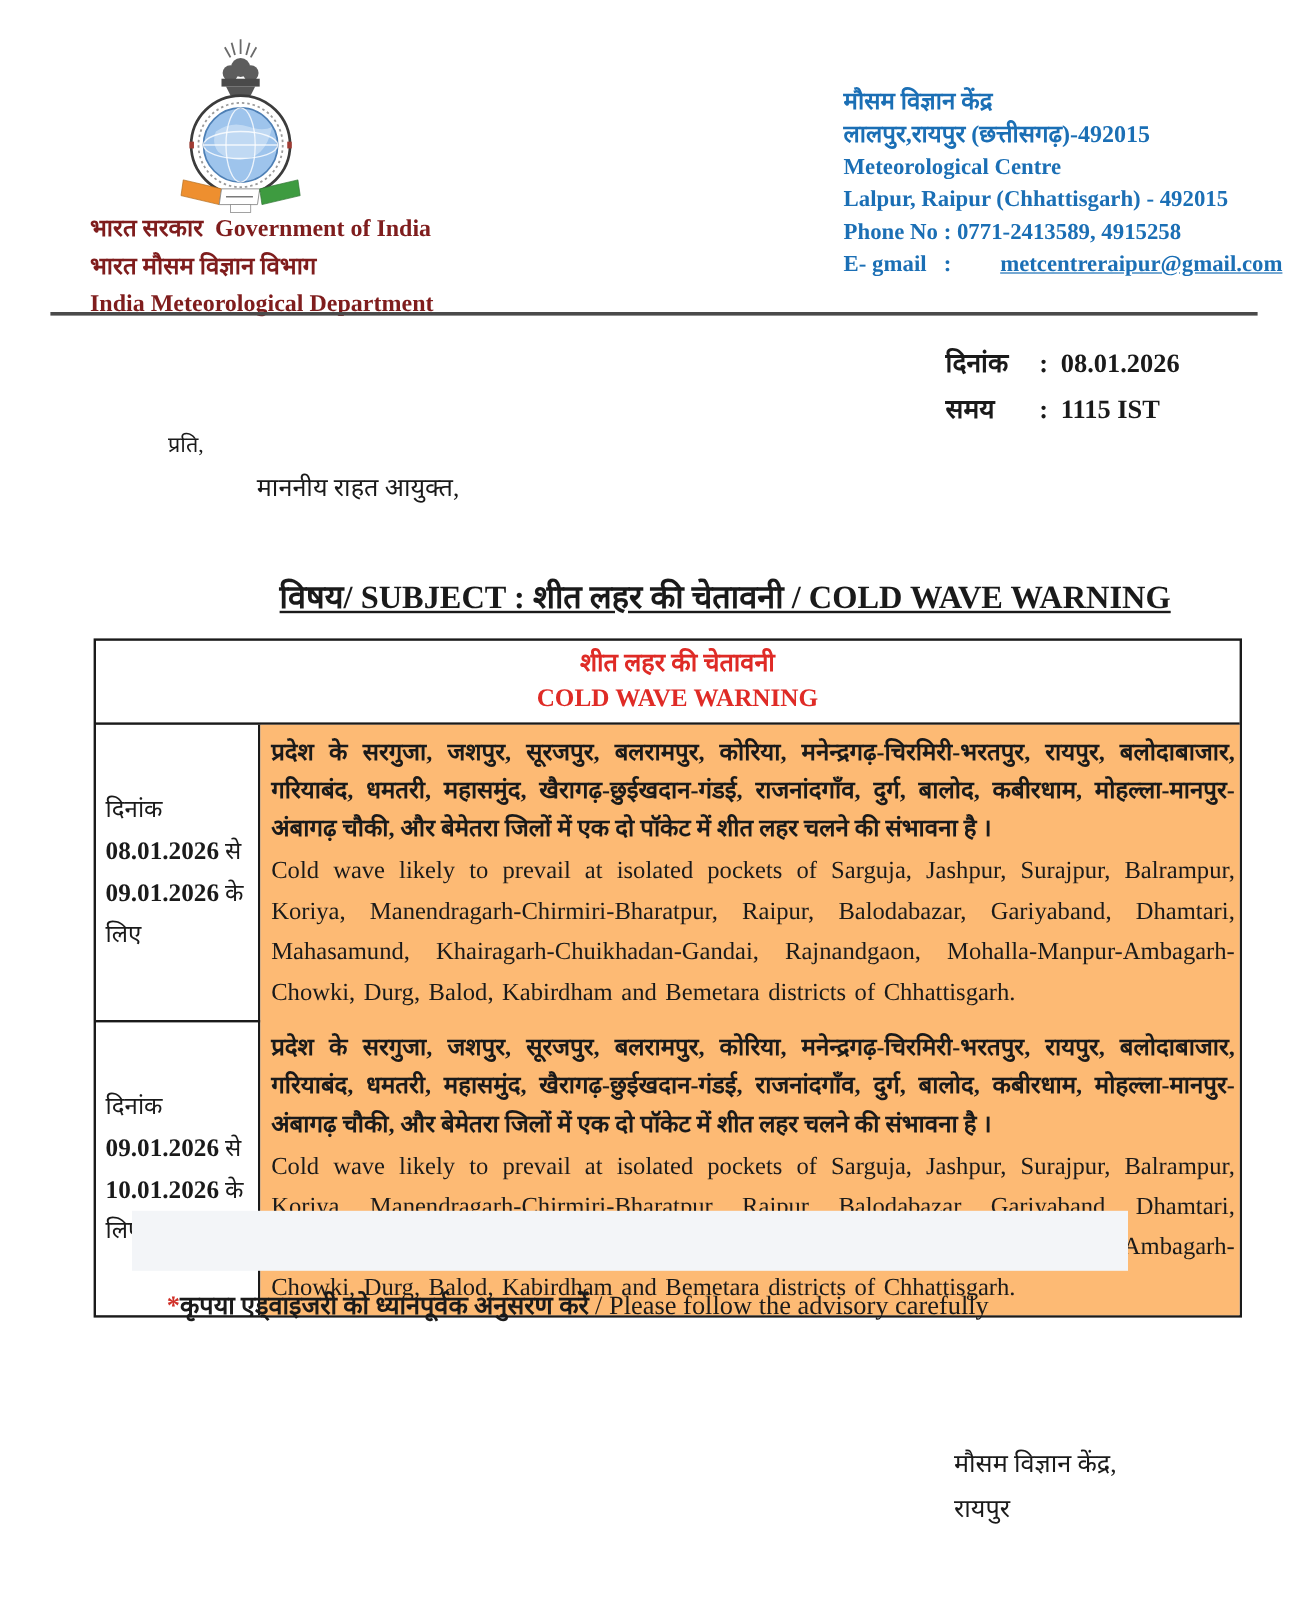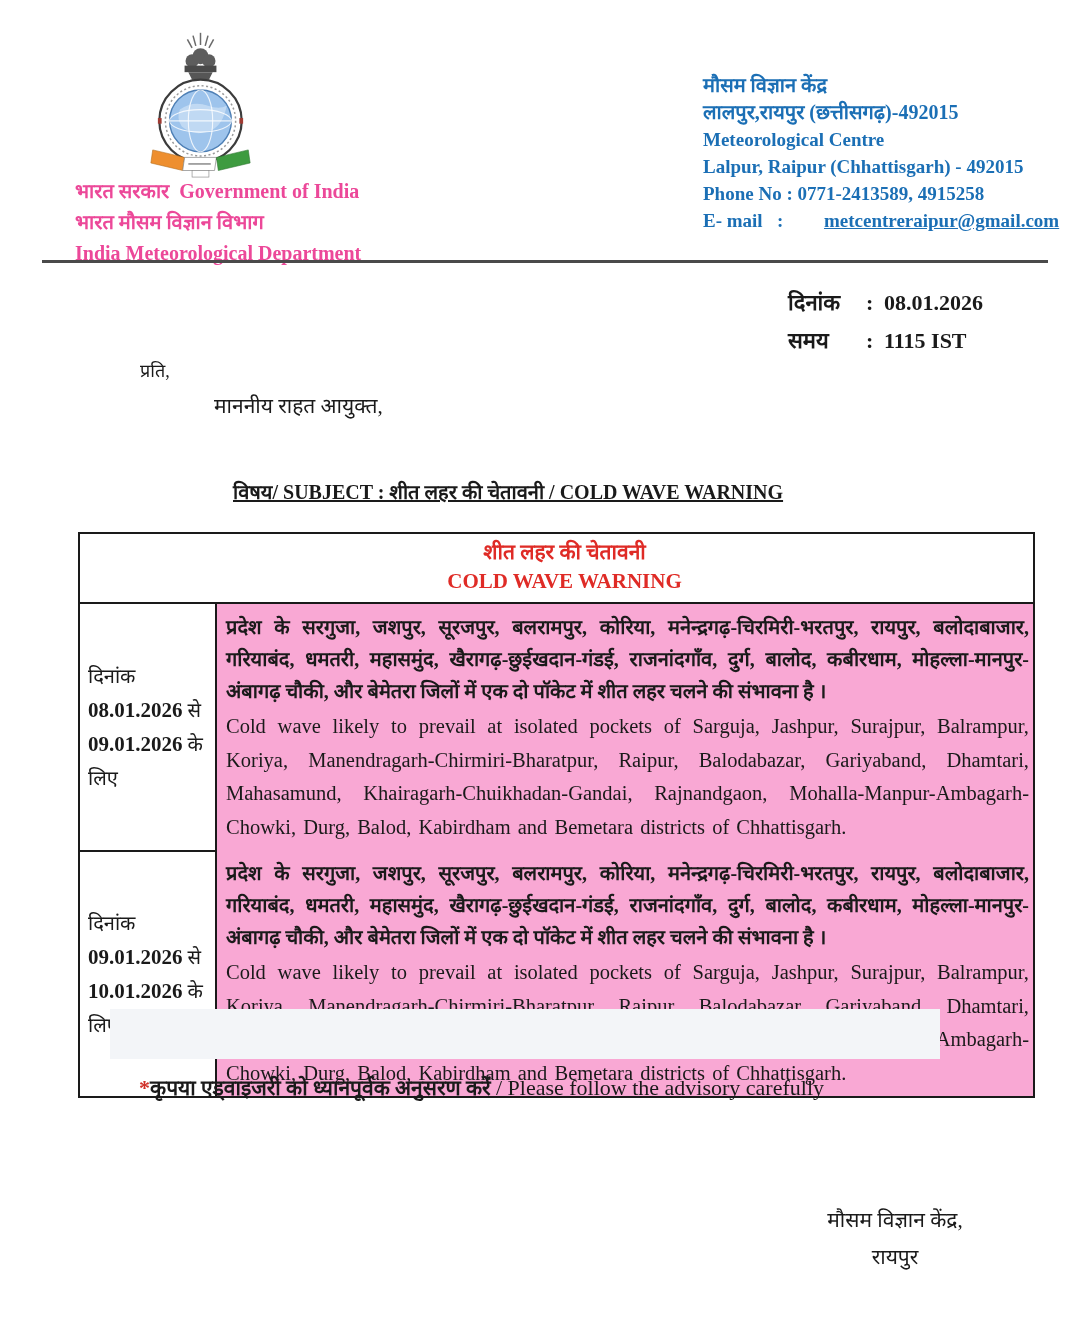--- a/index.html
+++ b/index.html
@@ -10,21 +10,21 @@
     margin:0 auto;
     background:#ffffff;
     font-family:"Liberation Serif","DejaVu Serif",serif;
     color:#1a1a1a;
     overflow:hidden;
   }
   
   .emblem { position:absolute; left:148px; top:30px; }
   .lh-left {
     position:absolute; left:75px; top:176px;
-    color:#ec4899; font-weight:bold; font-size:20px; line-height:31px;
+    color:#7f1d1d; font-weight:bold; font-size:20px; line-height:31px;
     white-space:nowrap;
   }
   .lh-right {
     position:absolute; left:703px; top:72px; width:360px;
     color:#1b6fb5; font-weight:bold; font-size:19px; line-height:27px;
     white-space:nowrap;
   }
   .lh-right .hn { font-size:20px; }
   .email-link { text-decoration:underline; cursor:pointer;margin-left:36px; }
   .rule {
@@ -35,21 +35,21 @@
   .meta { position:absolute; left:788px; top:284px; font-weight:bold; font-size:22px; }
   .meta .mrow { display:flex; line-height:38px; white-space:nowrap; }
   .meta .mlabel { width:78px; }
   .meta .mcolon { width:18px; }
   
   .salutation { position:absolute; left:140px; top:358px; font-size:18px; }
   .recipient { position:absolute; left:214px; top:390px; font-size:21px; line-height:33px; white-space:nowrap; }
   
   .subject {
     position:absolute; left:233px; top:478px;
-    font-size:20px; font-weight:bold; text-decoration:underline; white-space:nowrap;
+    font-size:27px; font-weight:bold; text-decoration:underline; white-space:nowrap;
   }
   
   .wtable {
     position:absolute; left:78px; top:532px; width:957px;
     border:2px solid #1a1a1a; background:#fff;
   }
   .wt-header {
     border-bottom:2px solid #1a1a1a;
     text-align:center; color:#df2b26; font-weight:bold;
     padding:4px 0 6px 16px; line-height:29px; font-size:21px;
@@ -58,21 +58,21 @@
   .wrow.second .cell-period { border-top:2px solid #1a1a1a; }
   .cell-period {
     width:137px; flex:0 0 137px;
     border-right:2px solid #1a1a1a;
     display:flex; align-items:center;
     padding:6px 4px 6px 8px;
     font-size:20px; line-height:34px;
   }
   .cell-period .date { font-weight:bold; font-size:21px; }
   .cell-warning {
-    flex:1; background:#f9a8d4;
+    flex:1; background:#fdba74;
     padding:7px 4px 6px 9px;
   }
   .warn-hindi {
     font-weight:bold; font-size:20px; line-height:32px;
     text-align:justify; text-align-last:left;
   }
   .warn-english {
     font-size:20.5px; line-height:33.5px; margin-top:3px;
     text-align:justify; text-align-last:left; word-spacing:2px;
   }
@@ -81,21 +81,21 @@
     position:absolute; left:110px; top:1009px; width:830px; height:50px;
     background:#f3f5f8;
   }
   
   .advisory { position:absolute; left:139px; top:1073px; font-size:22px; white-space:nowrap; }
   .advisory .star { color:#d03028; font-weight:bold; }
   .advisory .adv-hn { font-weight:bold; font-size:21px; }
   
   .signature {
     position:absolute; left:795px; top:1202px; width:200px;
-    text-align:center; font-size:21px; line-height:37px;
+    font-size:21px; line-height:37px;
   }
 </style>
 </head>
 <body>
 
 <div class="page">
 
   <div class="emblem">
     <svg width="105" height="148" viewBox="0 0 110 158">
 
@@ -144,21 +144,21 @@
     <div>India Meteorological Department</div>
   </div>
 
   <div class="lh-right">
     <div class="hn">मौसम विज्ञान केंद्र</div>
     <div class="hn">लालपुर,रायपुर (छत्तीसगढ़)-492015</div>
     <div>Meteorological Centre</div>
     <div>Lalpur, Raipur (Chhattisgarh) - 492015</div>
     <div>Phone No : 0771-2413589, 4915258</div>
     <div>
-      <span>E- mail</span>&nbsp;&nbsp;&nbsp;<span>:</span>
+      <span>E- gmail</span>&nbsp;&nbsp;&nbsp;<span>:</span>
       <span class="email-link">metcentreraipur@gmail.com</span>
     </div>
   </div>
 
   <div class="rule"></div>
 
   <div class="meta">
     <div class="mrow">
       <span class="mlabel">दिनांक</span>
       <span class="mcolon">:</span>

